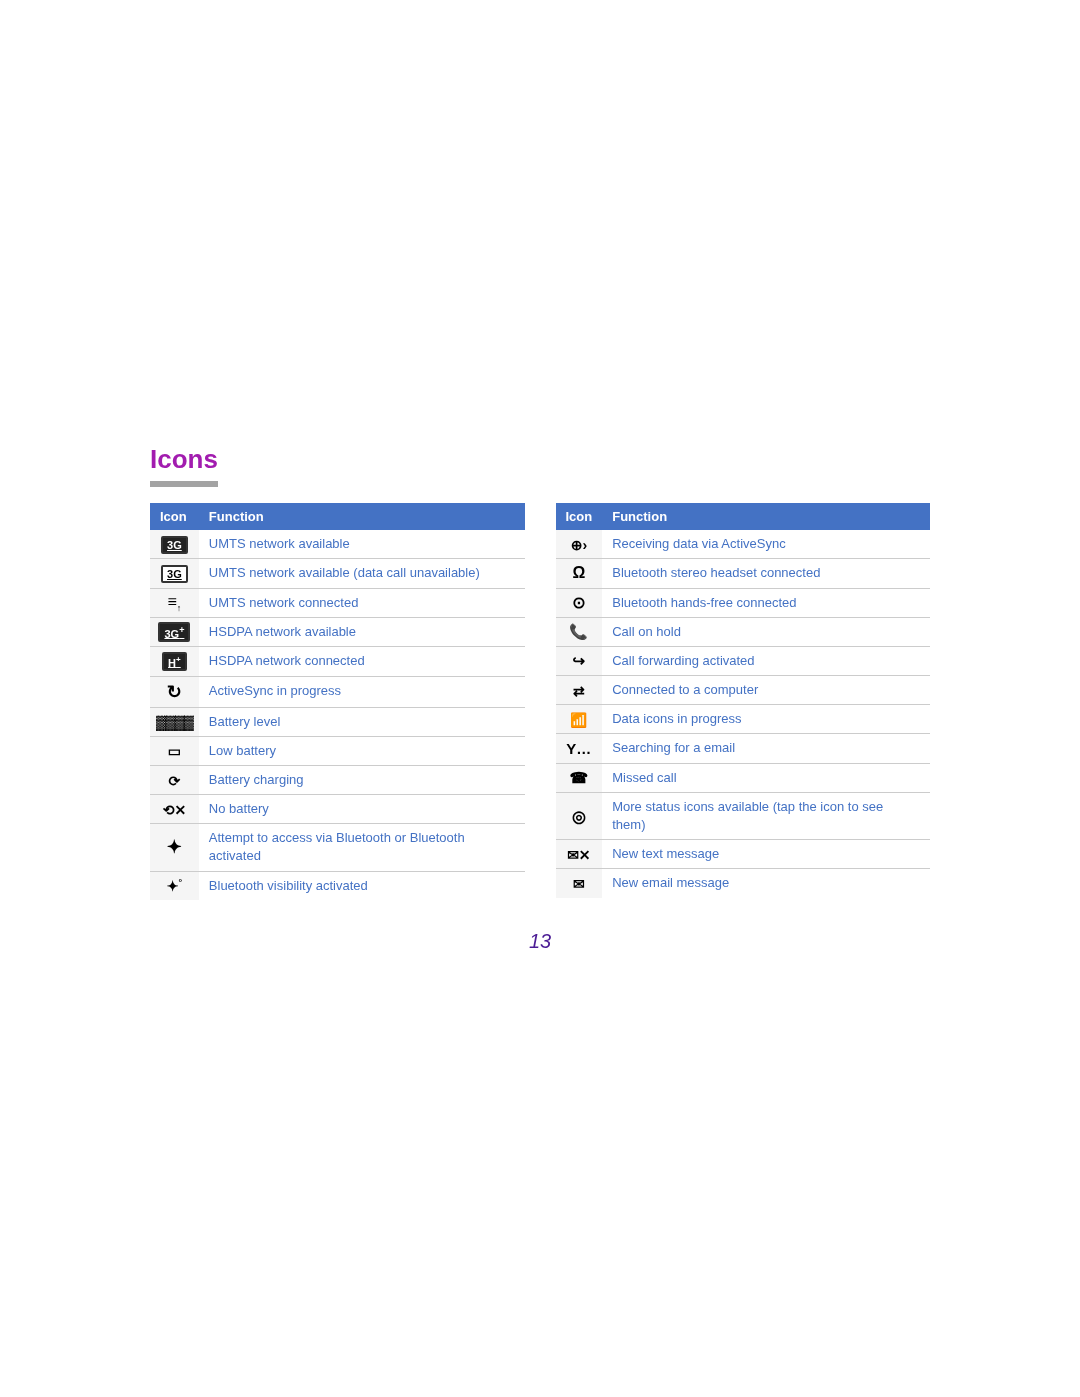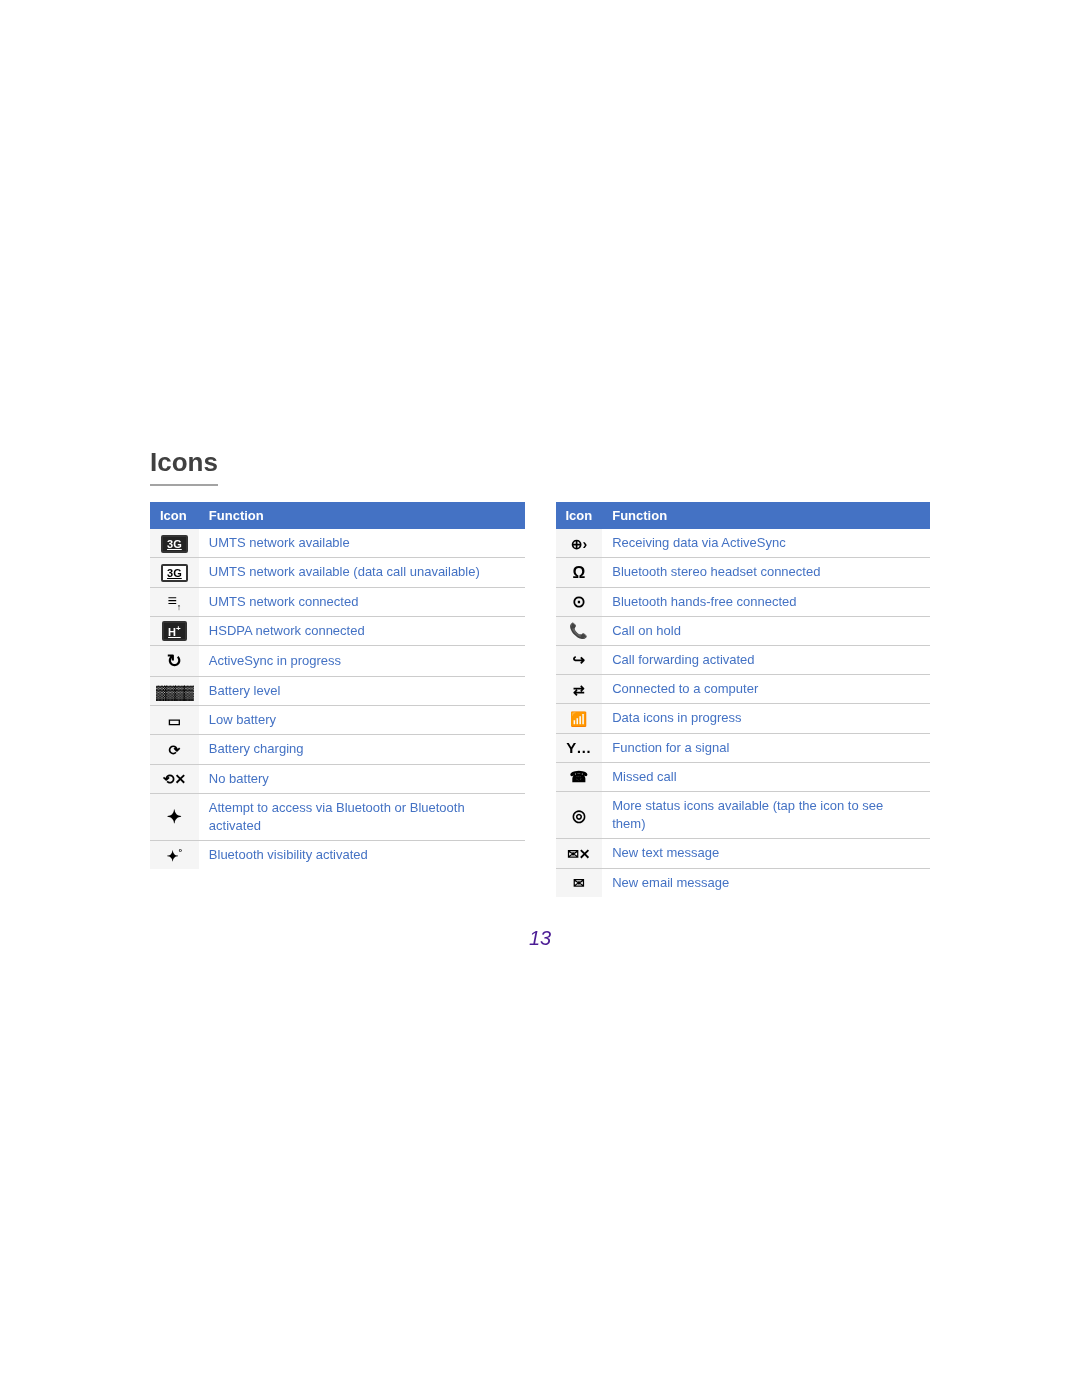--- a/index.html
+++ b/index.html
@@ -11,25 +11,25 @@
       display: flex;
       flex-direction: column;
       align-items: center;
       justify-content: center;
     }
     .page-container {
       width: 780px;
       padding: 40px 0;
     }
     h1.section-title {
-      color: #404040;
+      color: #a21caf;
       font-size: 26px;
       font-weight: bold;
       margin-bottom: 16px;
-      border-bottom: 2px solid #a3a3a3;
+      border-bottom: 6px solid #a3a3a3;
       padding-bottom: 6px;
       display: inline-block;
     }
     .tables-row {
       display: flex;
       gap: 31px;
       align-items: flex-start;
     }
     .icon-table {
       border-collapse: collapse;
@@ -112,20 +112,24 @@
           </tr>
           <tr>
             <td class="icon-cell"><span class="icon-box" style="background:#fff;color:#000;border:2px solid #333;">3G</span></td>
             <td class="func-text">UMTS network available (data call unavailable)</td>
           </tr>
           <tr>
             <td class="icon-cell"><span class="icon-sym">≡<sub style="font-size:9px">↑</sub></span></td>
             <td class="func-text">UMTS network connected</td>
           </tr>
           <tr>
+            <td class="icon-cell"><span class="icon-box" style="background:#222;color:#fff;">3G<sup style="font-size:9px">+</sup></span></td>
+            <td class="func-text">HSDPA network available</td>
+          </tr>
+          <tr>
             <td class="icon-cell"><span class="icon-box" style="background:#222;color:#fff;">H<sup style="font-size:8px">+</sup></span></td>
             <td class="func-text">HSDPA network connected</td>
           </tr>
           <tr>
             <td class="icon-cell"><span class="icon-sym" style="font-size:18px;">↻</span></td>
             <td class="func-text">ActiveSync in progress</td>
           </tr>
           <tr>
             <td class="icon-cell"><span class="icon-sym" style="font-size:14px;letter-spacing:-1px;">▓▓▓▓</span></td>
             <td class="func-text">Battery level</td>
@@ -184,21 +188,21 @@
           <tr>
             <td class="icon-cell"><span class="icon-sym" style="font-size:14px;">⇄</span></td>
             <td class="func-text">Connected to a computer</td>
           </tr>
           <tr>
             <td class="icon-cell"><span class="icon-sym" style="font-size:14px;">📶</span></td>
             <td class="func-text">Data icons in progress</td>
           </tr>
           <tr>
             <td class="icon-cell"><span class="icon-sym" style="font-size:15px;">Y…</span></td>
-            <td class="func-text">Function for a signal</td>
+            <td class="func-text">Searching for a email</td>
           </tr>
           <tr>
             <td class="icon-cell"><span class="icon-sym" style="font-size:15px;">☎</span></td>
             <td class="func-text">Missed call</td>
           </tr>
           <tr>
             <td class="icon-cell"><span class="icon-sym" style="font-size:16px;">◎</span></td>
             <td class="func-text">More status icons available (tap the icon to see them)</td>
           </tr>
           <tr>

